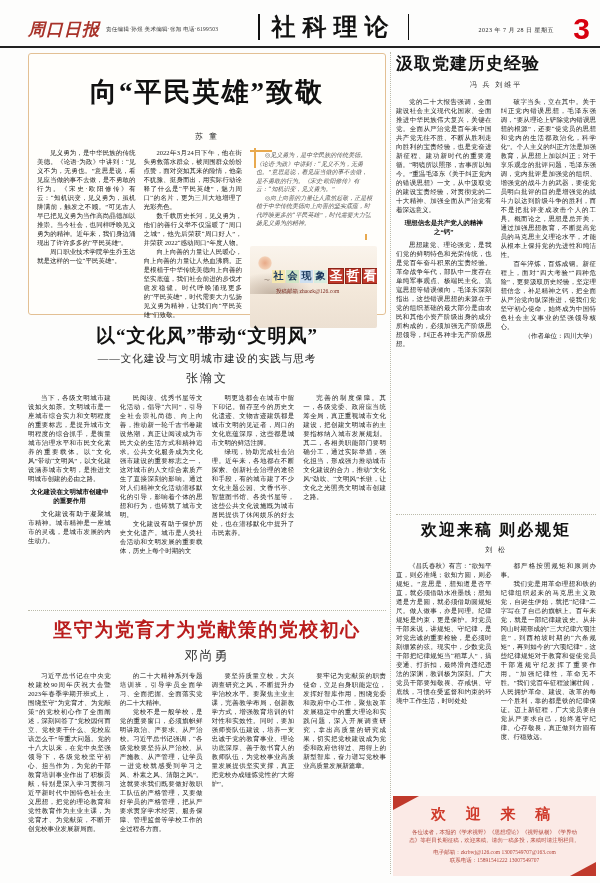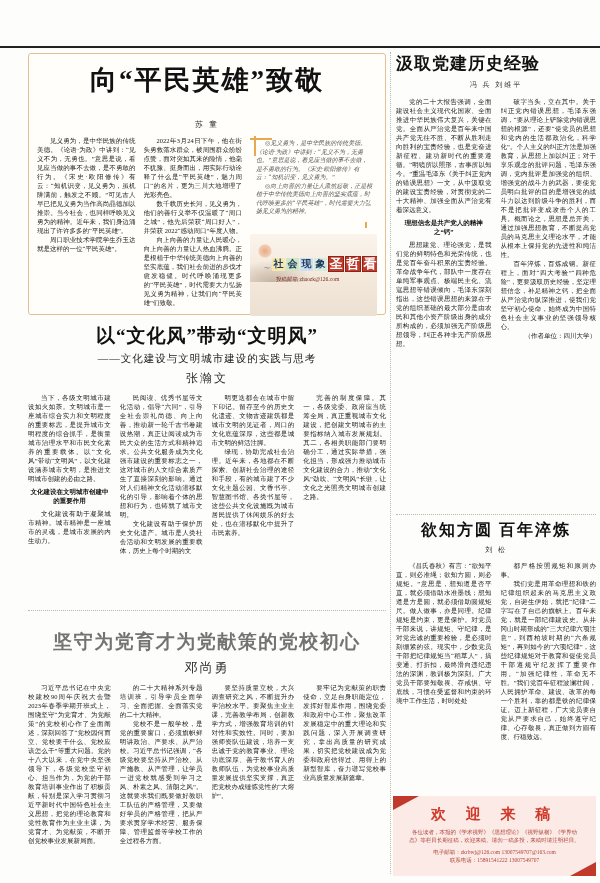--- a/index.html
+++ b/index.html
@@ -27,21 +27,21 @@
   .col { flex:1; overflow:hidden; text-align:justify; }
   .bp { font-size:6.5px; line-height:9px; text-indent:2em; color:#222;
         font-family:"Liberation Serif","DejaVu Serif",serif; }
   .sub { font-size:6.5px; line-height:9px; font-weight:bold; text-align:center;
          margin:4px 0; color:#111; }
   .sig { font-size:6.5px; line-height:9px; text-align:right; color:#222; }
   .byline { text-align:center; font-size:8px; color:#333; letter-spacing:2px; }
 
   
   .art1 { position:absolute; left:28px; top:53px; width:358px; height:262px;
-    border:1px solid #e3c094; border-radius:3px; background:#fffefb; padding:6px 8px; }
+    border:1px solid #e3c094; border-radius:3px; background:#fffefb; padding:18px 8px; }
   .art1 h1 { text-align:center; font-size:27px; font-weight:bold; letter-spacing:2px;
     color:#111; margin-top:2px; }
   .art1 .byline { margin:21px 0 6px; }
   .art1-body { display:flex; gap:8px; height:186px; }
   .a1col { width:104px; overflow:hidden; text-align:justify; }
   .a1feature { width:134px; position:relative; }
   .quote-box { height:92px; overflow:hidden; padding:3px 4px 0 6px; position:relative; }
   .qp { font-size:6px; line-height:8.5px; font-style:italic; color:#555; text-indent:1.5em; }
   .cross { position:absolute; background:transparent; }
   .cross .h { position:absolute; height:1.5px; background:#e8a94e; width:34px; left:0; top:16px; }
@@ -80,41 +80,52 @@
   
   .art3 { position:absolute; left:28px; top:323px; width:358px; height:283px; }
   .art3 h2 { text-align:center; font-size:19px; font-weight:bold; letter-spacing:1px; color:#111; }
   .art3 .subtitle { text-align:center; font-size:10.5px; color:#222; margin-top:3px; letter-spacing:1px; }
   .art3 .byline { font-size:12px; margin:4px 0 6px; }
   .art3 .cols { height:206px; }
 
   
   .h-divider-l { position:absolute; left:28px; top:610px; width:358px; border-top:1px dotted #bba; }
   .art4 { position:absolute; left:28px; top:617px; width:358px; height:258px; }
-  .art4 h2 { text-align:center; font-size:19px; font-weight:bold; letter-spacing:1.5px; color:#737373;margin-top:12px; }
+  .art4 h2 { text-align:center; font-size:19px; font-weight:bold; letter-spacing:1.5px; color:#b91c1c; }
   .art4 .byline { font-size:13px; margin:4px 0 6px; }
   .art4 .cols { height:198px; }
 
   
   .welcome { position:absolute; left:393px; top:796px; width:203px; height:80px;
     background:#fbeae6; overflow:hidden; }
   .corner { position:absolute; width:0; height:0; }
   .corner-tl { left:0; top:0; border-top:14px solid #c0392b; border-right:26px solid transparent; }
   .corner-br { right:0; bottom:0; border-bottom:14px solid #c0392b; border-left:26px solid transparent; }
   .welcome h3 { text-align:center; font-size:15px; font-weight:bold; color:#cf3a2b;
     letter-spacing:8px; margin-top:9px; }
   .welcome .wl { font-size:5.5px; line-height:8px; color:#b0453a; text-align:center; padding:0 14px; }
   .welcome .wl1 { margin-top:4px; }
   .welcome .wl2 { margin-top:4px; }
 </style>
 </head>
 <body>
 
 <div class="page">
 
+  <div class="masthead">
+    <div class="paper-name">周口日报</div>
+    <div class="editor-info">责任编辑·孙煜  美术编辑·张旭  电话·6199503</div>
+    <div class="section-wrap">
+      <div class="section-bar"></div>
+      <div class="section-title">社科理论</div>
+      <div class="section-bar"></div>
+    </div>
+    <div class="date-line">2023 年 7 月 28 日  星期五</div>
+    <div class="page-num">3</div>
+  </div>
   <div class="header-rule"></div>
   <div class="v-divider"></div>
 
   <div class="art1">
     <h1>向“平民英雄”致敬</h1>
     <div class="byline">苏 童</div>
     <div class="art1-body">
       <div class="a1col">
         <p class="bp">见义勇为，是中华民族的传统美德。《论语·为政》中讲到：“见义不为，无勇也。”意思是说，看见应当做的事不去做，是不勇敢的行为。《宋史·欧阳修传》有云：“知机识变，见义勇为，虽机阱满前，触发之不顾。”可见古人早已把见义勇为当作高尚品德加以推崇。当今社会，也同样呼唤见义勇为的精神。近年来，我们身边涌现出了许许多多的“平民英雄”。</p>
         <p class="bp">周口职业技术学院学生乔玉达就是这样的一位“平民英雄”。</p>
@@ -213,21 +224,21 @@
         <p class="bp">要坚持质量立校，大兴调查研究之风，不断提升办学治校水平。要聚焦主业主课，完善教学布局，创新教学方式，增强教育培训的针对性和实效性。同时，要加强师资队伍建设，培养一支忠诚于党的教育事业、理论功底深厚、善于教书育人的教师队伍，为党校事业高质量发展提供坚实支撑，真正把党校办成锤炼党性的“大熔炉”。</p>
       </div>
       <div class="col">
         <p class="bp">要牢记为党献策的职责使命，立足自身职能定位，发挥好智库作用，围绕党委和政府中心工作，聚焦改革发展稳定中的重大理论和实践问题，深入开展调查研究，拿出高质量的研究成果，切实把党校建设成为党委和政府信得过、用得上的新型智库，奋力谱写党校事业高质量发展新篇章。</p>
       </div>
     </div>
   </div>
 
   <div class="h-divider-r"></div>
   <div class="art5">
-    <h2>欲知方圆  百年淬炼</h2>
+    <h2>欢迎来稿  则必规矩</h2>
     <div class="byline">刘 松</div>
     <div class="cols">
       <div class="col">
         <p class="bp">《吕氏春秋》有言：“欲知平直，则必准绳；欲知方圆，则必规矩。”意思是，想知道是否平直，就必须借助水准墨线；想知道是方是圆，就必须借助圆规矩尺。做人做事，亦是同理。纪律规矩是约束，更是保护。对党员干部来说，讲规矩、守纪律，是对党忠诚的重要检验，是必须时刻绷紧的弦。现实中，少数党员干部把纪律规矩当“稻草人”，搞变通、打折扣，最终滑向违纪违法的深渊，教训极为深刻。广大党员干部要知敬畏、存戒惧、守底线，习惯在受监督和约束的环境中工作生活，时时处处</p>
       </div>
       <div class="col">
         <p class="bp">都严格按照规矩和原则办事。</p>
         <p class="bp">我们党是用革命理想和铁的纪律组织起来的马克思主义政党，自诞生伊始，就把“纪律”二字写在了自己的旗帜上。百年来党，就是一部纪律建设史。从井冈山时期形成的“三大纪律六项注意”，到西柏坡时期的“六条规矩”，再到如今的“六项纪律”，这些纪律规矩对于教育和促使党员干部遵规守纪发挥了重要作用。“加强纪律性，革命无不胜。”我们党百年征程波澜壮阔，人民拥护革命、建设、改革的每一个胜利，靠的都是铁的纪律保证。迈上新征程，广大党员要自觉从严要求自己，始终遵守纪律、心存敬畏，真正做到方圆有度、行稳致远。</p>
       </div>
     </div>

